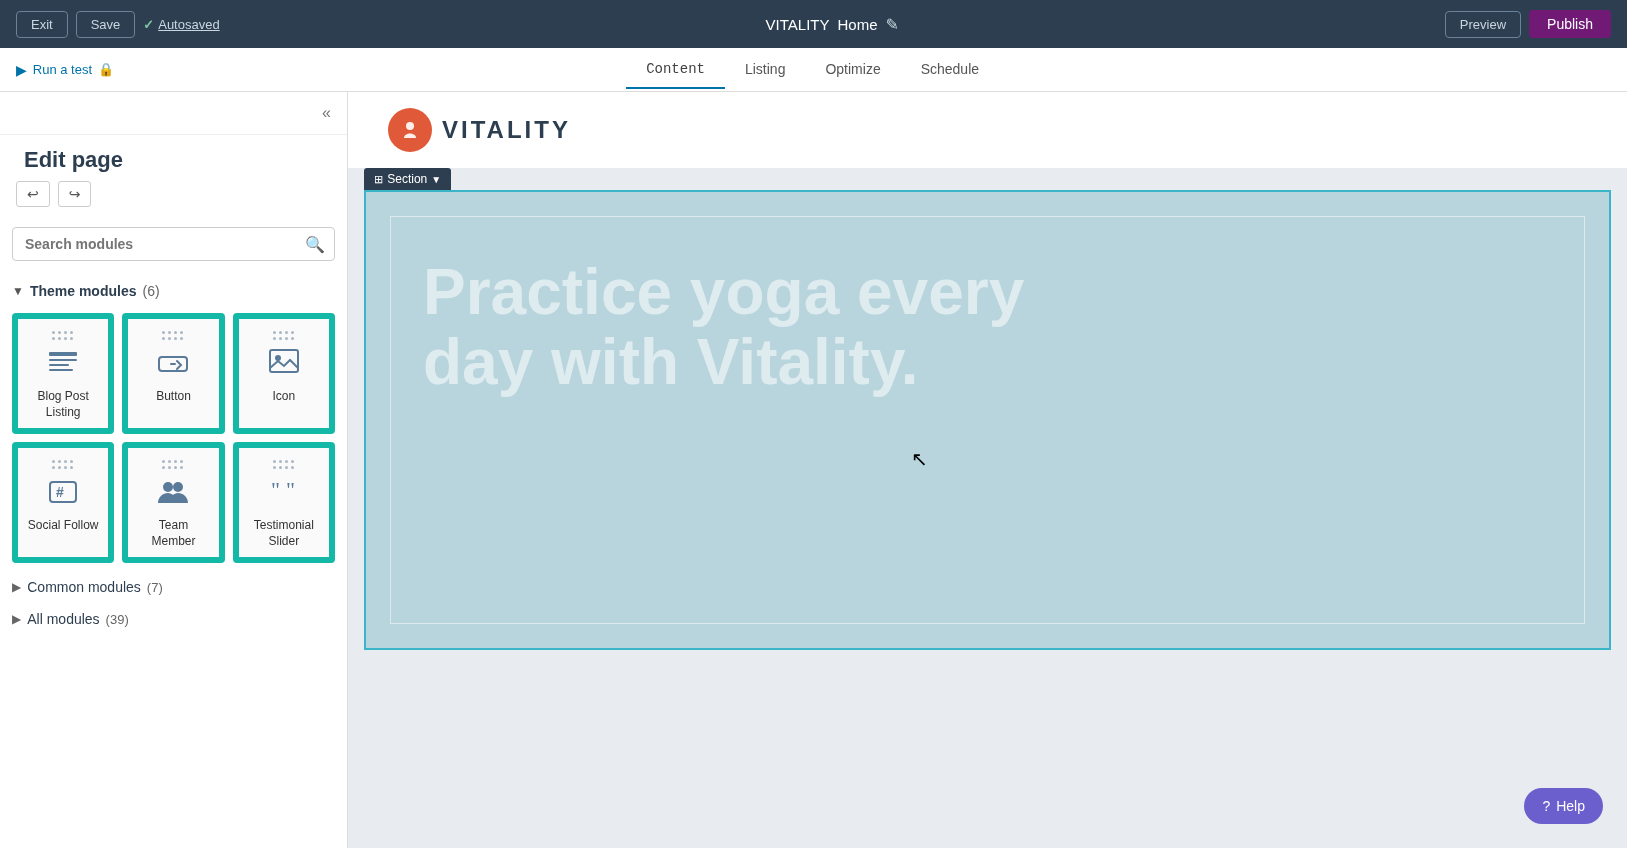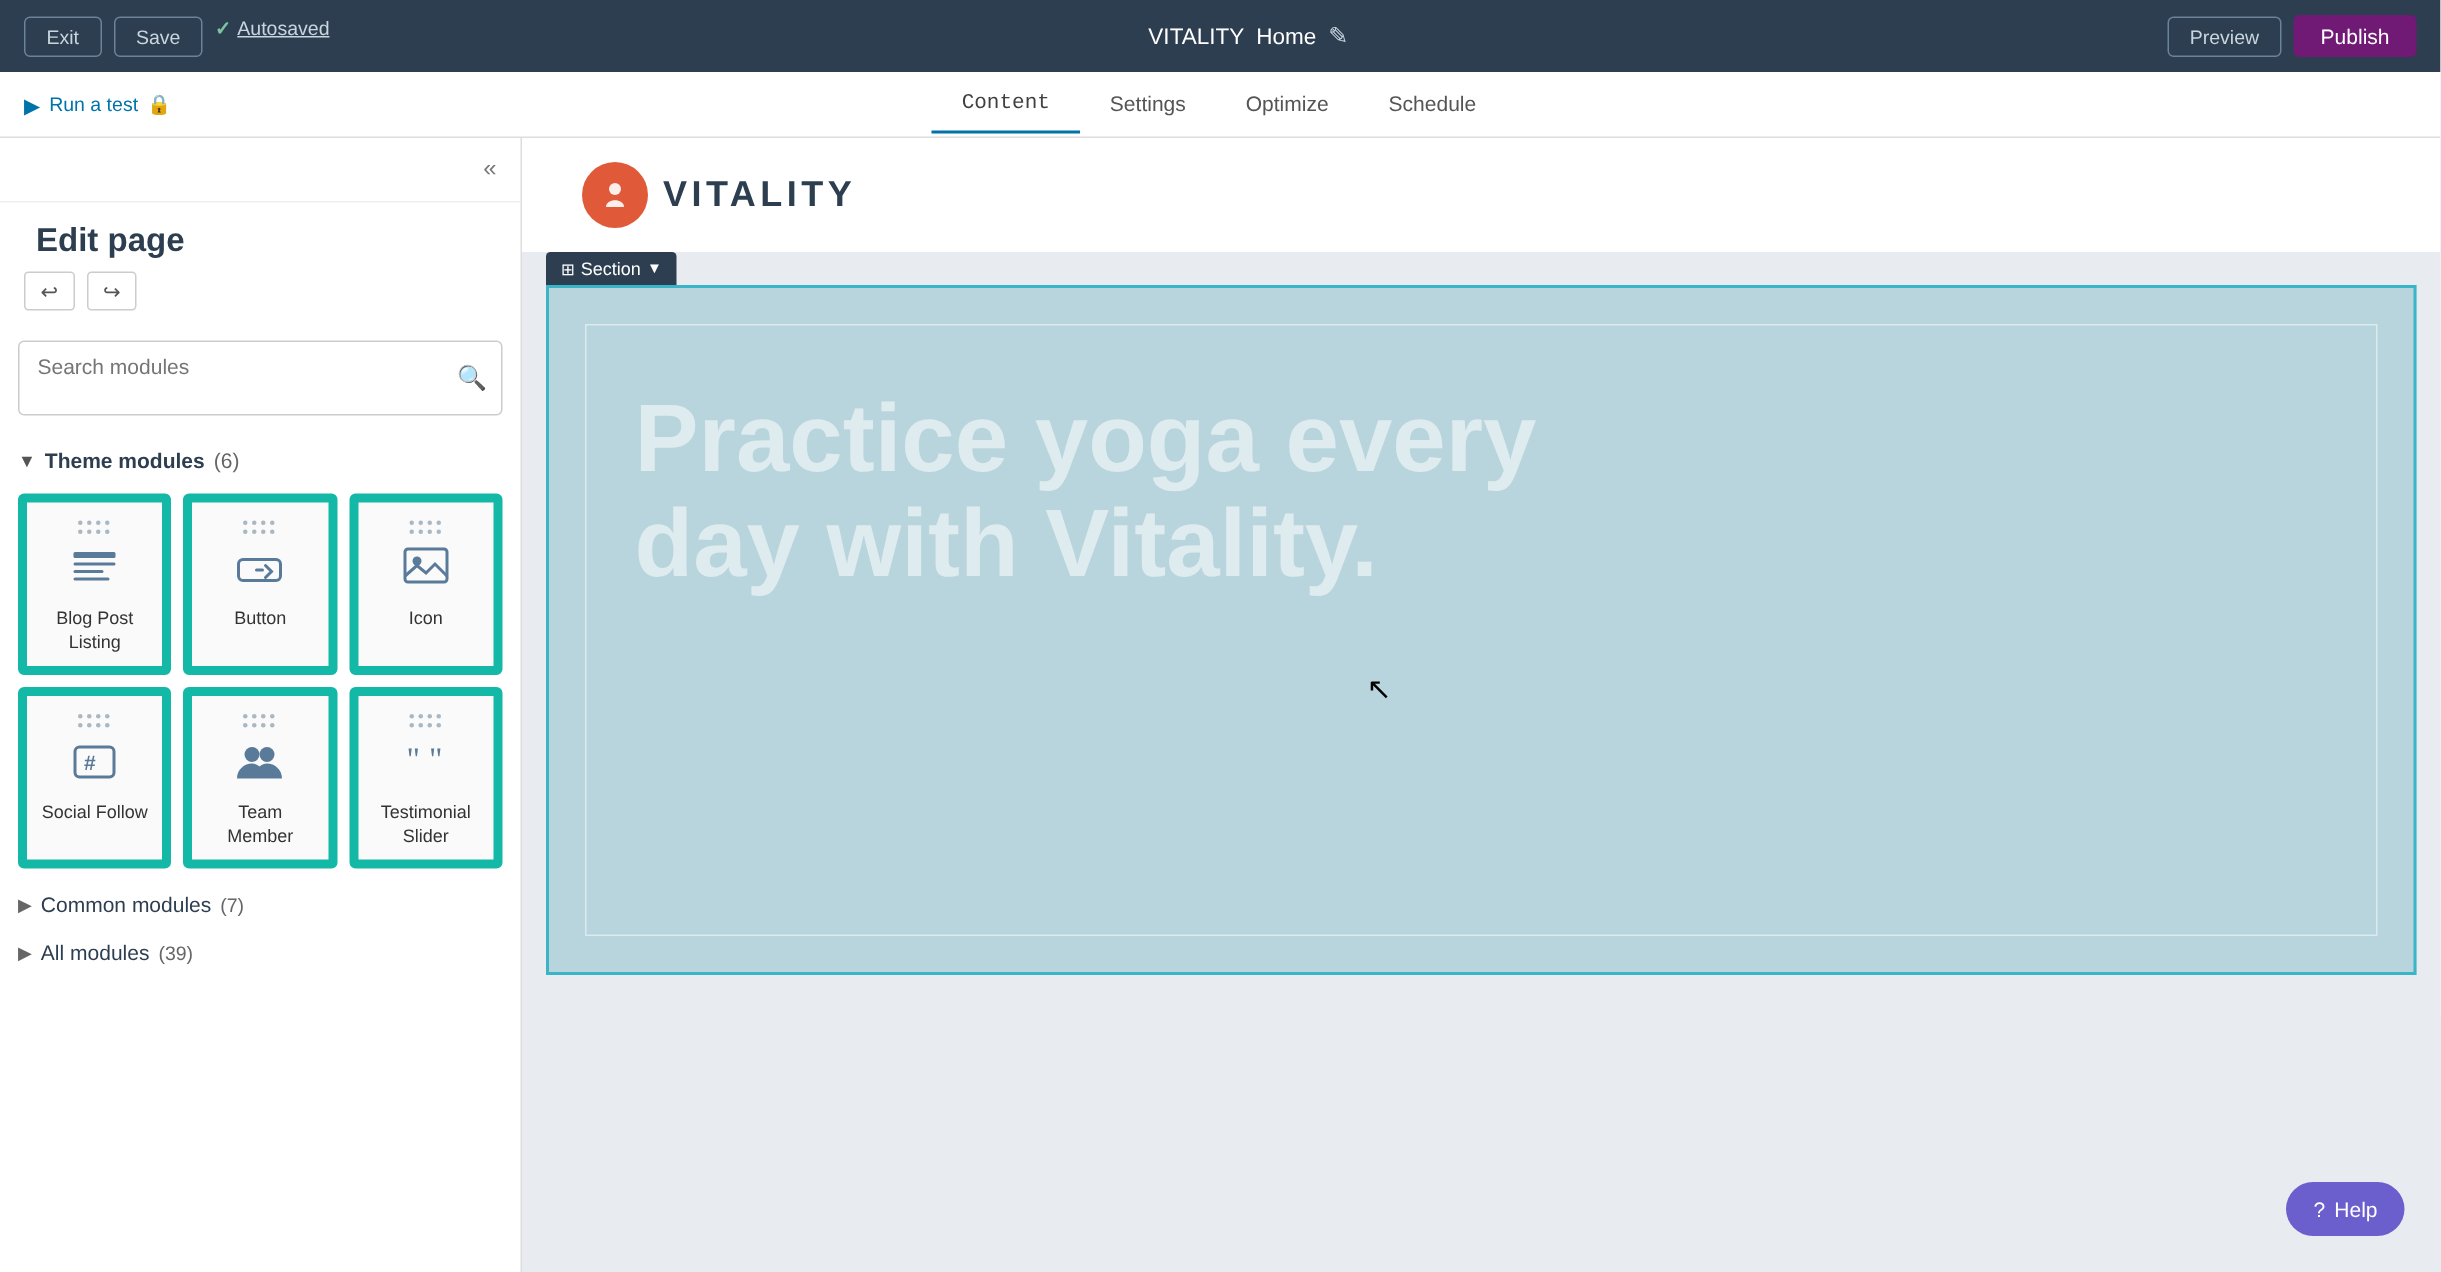--- a/index.html
+++ b/index.html
@@ -3,21 +3,21 @@
   <meta charset="utf-8">
   <style>
     *, *::before, *::after { box-sizing: border-box; margin: 0; padding: 0; }
     body { font-family: -apple-system, BlinkMacSystemFont, 'Segoe UI', sans-serif; background: #f5f5f5; width: 1627px; height: 848px; overflow: hidden; }
 
     
     .topbar {
       display: flex; align-items: center; justify-content: space-between;
       background: #2d3e50; height: 48px; padding: 0 16px;
     }
-    .topbar-left { display: flex; align-items: flex-start; gap: 8px; }
+    .topbar-left { display: flex; align-items: center; gap: 8px; }
     .topbar-center { display: flex; align-items: center; gap: 8px; color: #fff; font-size: 16px; font-weight: 500; }
     .topbar-right { display: flex; align-items: center; gap: 8px; }
     .btn-exit {
       background: transparent; border: 1px solid #6b8299; color: #c9d6e0;
       padding: 5px 14px; border-radius: 4px; cursor: pointer; font-size: 13px;
     }
     .btn-save {
       background: transparent; border: 1px solid #6b8299; color: #c9d6e0;
       padding: 5px 14px; border-radius: 4px; cursor: pointer; font-size: 13px;
     }
@@ -61,22 +61,22 @@
     .tabs-row { display: flex; border-bottom: 1px solid #ddd; }
     .tab-btn {
       flex: 1; padding: 10px 0; background: none; border: none; border-bottom: 2px solid transparent;
       font-size: 14px; color: #555; cursor: pointer;
     }
     .tab-btn.active { border-bottom: 2px solid #0073aa; color: #0073aa; font-weight: 500; }
 
     .search-row { padding: 12px 12px 8px; }
     .search-input-wrap { position: relative; }
     .search-input {
-      width: 100%; padding: 8px 36px 24px 12px; border: 1px solid #ccc; border-radius: 4px;
-      font-size: 14px; color: #a16207; outline: none;
+      width: 100%; padding: 8px 36px 8px 12px; border: 1px solid #ccc; border-radius: 4px;
+      font-size: 14px; color: #a16207; outline: none; font-weight: bold;
     }
     .search-icon { position: absolute; right: 10px; top: 50%; transform: translateY(-50%); color: #0073aa; font-size: 16px; cursor: pointer; }
 
     .modules-section { padding: 8px 12px; overflow-y: auto; flex: 1; }
     .section-header { display: flex; align-items: center; gap: 6px; font-size: 14px; font-weight: 600; color: #2d3e50; cursor: pointer; padding: 6px 0; }
     .section-header .count { color: #666; font-weight: 400; }
     .section-chevron { font-size: 12px; color: #555; }
 
     .modules-grid { display: grid; grid-template-columns: repeat(3, 1fr); gap: 8px; padding: 8px 0; }
     .module-card {
@@ -170,21 +170,21 @@
 </div>
 
 <div class="secondbar">
   <div class="run-a-test">
     <span class="run-a-test-icon">▶</span>
     <span>Run a test</span>
     <span>🔒</span>
   </div>
   <nav class="nav-tabs">
     <a class="nav-tab active">Content</a>
-    <a class="nav-tab">Settings</a>
+    <a class="nav-tab">Listing</a>
     <a class="nav-tab">Optimize</a>
     <a class="nav-tab">Schedule</a>
   </nav>
   <div style="width:100px"></div>
 </div>
 
 <div class="main-layout">
 
   <div class="left-panel">
     <div class="left-panel-header">

